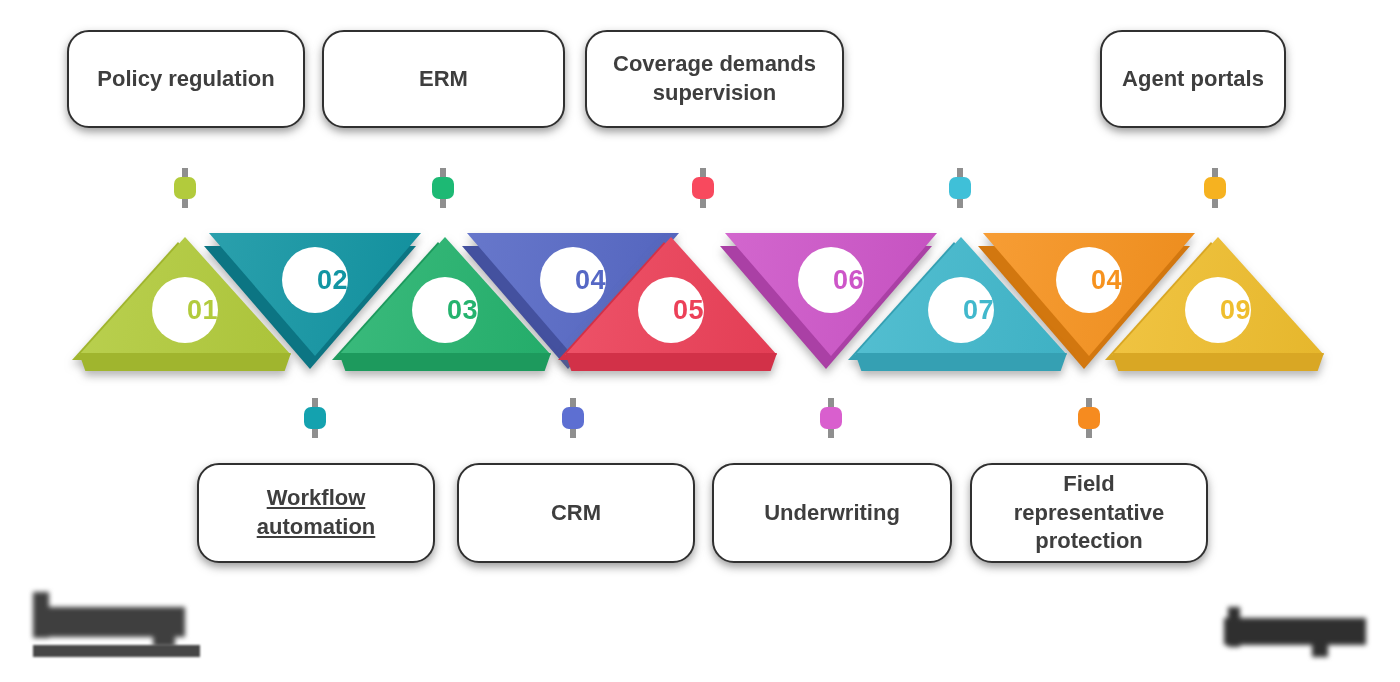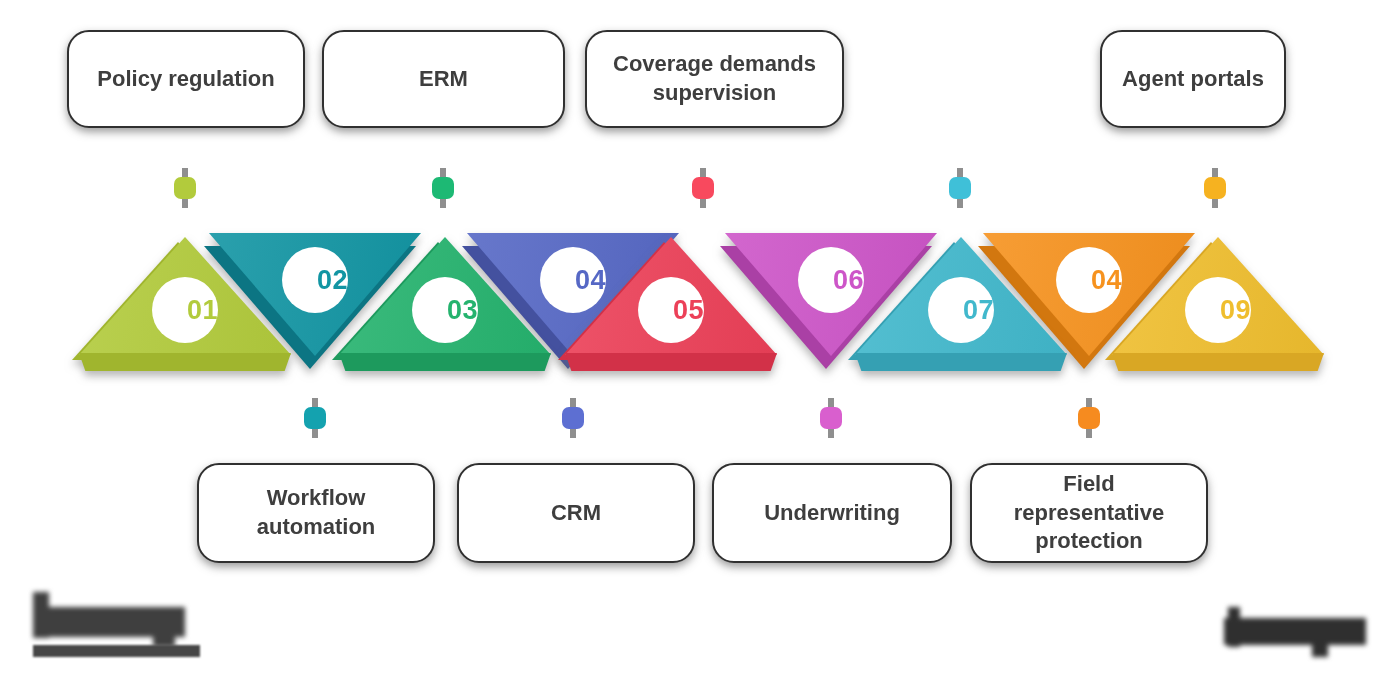--- a/index.html
+++ b/index.html
@@ -15,21 +15,21 @@
     display:flex;align-items:center;justify-content:center;text-align:center;
     box-shadow:0 4px 9px rgba(60,60,60,.5);box-sizing:border-box;padding:0 14px;
   }
   .box-text{font-size:22px;font-weight:600;color:#3e3e3e;line-height:1.3;}
   .top-box{top:30px;height:98px;}
   .tb1{left:67px;width:238px}.tb2{left:322px;width:243px}.tb3{left:585px;width:259px}
   .tb4{left:845px;width:233px}.tb5{left:1100px;width:186px}
   .bottom-box{top:463px;height:100px;}
   .bb1{left:197px;width:238px}.bb2{left:457px;width:238px}.bb3{left:712px;width:240px}.bb4{left:970px;width:238px}
   .tb4 .box-text{max-width:120px;}
-  .bb1 .box-text{max-width:150px;}
+  .bb1 .box-text{max-width:150px;text-decoration:underline;}
   .bb4 .box-text{max-width:172px;}
 
   
   .connector{position:absolute;width:22px;height:40px;}
   .connector .stub{position:absolute;left:8px;top:0;width:6px;height:100%;background:#8f8f8f;}
   .connector .cdot{position:absolute;left:0;top:9px;width:22px;height:22px;border-radius:7px;background:var(--c);}
   .ct{top:168px;} .cb{top:398px;}
   .ct1{left:174px}.ct2{left:432px}.ct3{left:692px}.ct4{left:949px}.ct5{left:1204px}
   .cb1{left:304px}.cb2{left:562px}.cb3{left:820px}.cb4{left:1078px}
 

